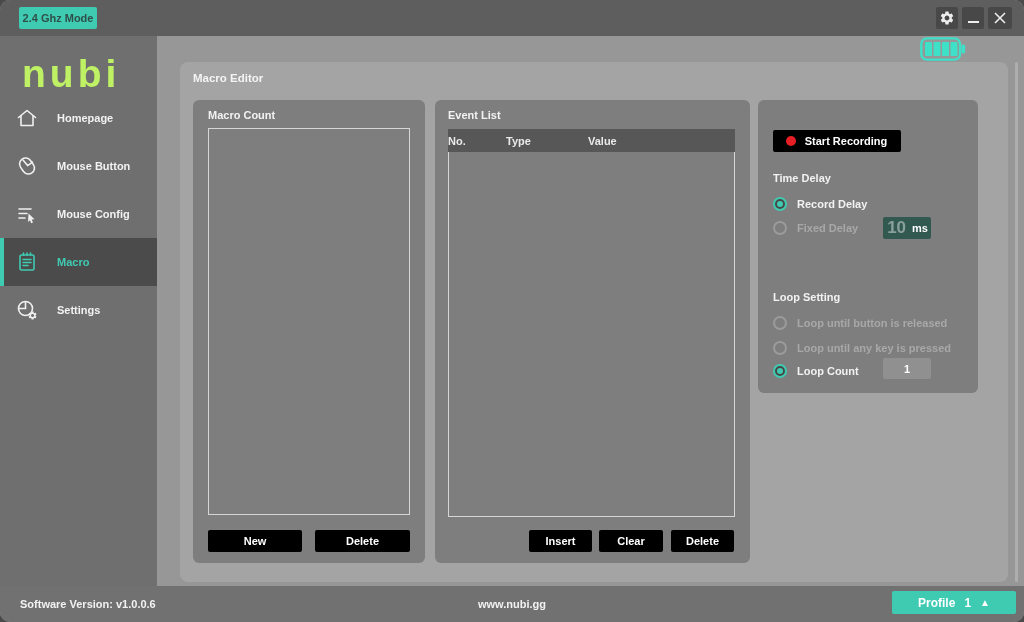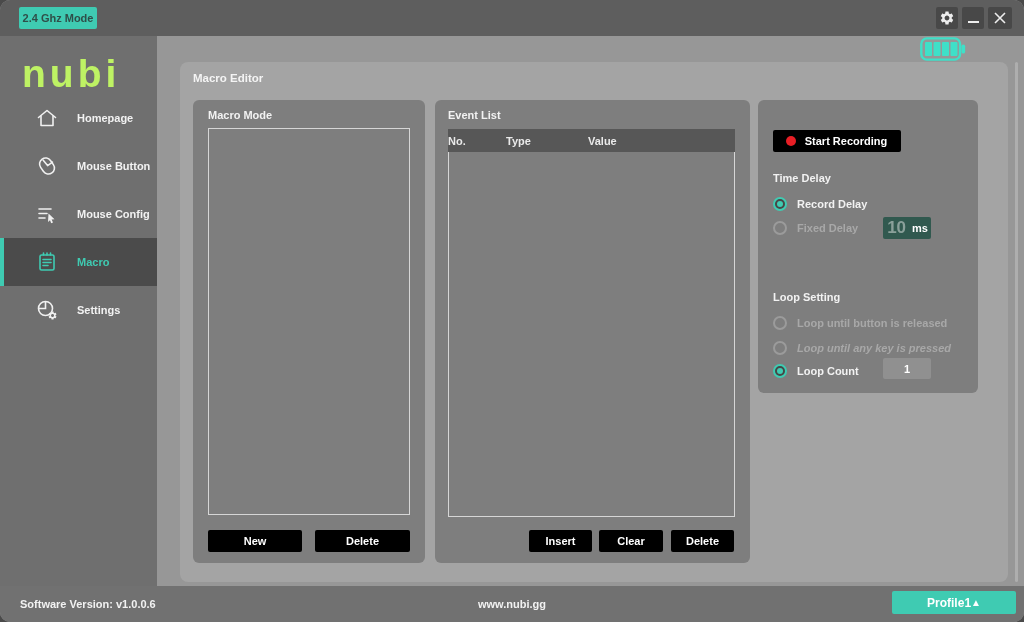--- a/index.html
+++ b/index.html
@@ -19,21 +19,21 @@
   .winbtn.gear{ left:936px; }
   .winbtn.min{ left:962px; }
   .winbtn.close{ left:988px; width:24px; }
   .minbar{ width:11px; height:2px; background:#ededed; margin-top:8px; }
 
   
   .sidebar{ position:absolute; left:0; top:36px; width:157px; height:550px; background:#6f6f6f; }
   .logo{ position:absolute; left:22px; top:16px; width:132px; font-size:39px; font-weight:bold;
          letter-spacing:4px; color:#bef264; }
   .nav{ position:absolute; left:0; top:58px; width:157px; }
-  .nav-item{ position:relative; height:48px; display:flex; align-items:center; cursor:pointer;padding-left:20px; }
+  .nav-item{ position:relative; height:48px; display:flex; align-items:center; cursor:pointer; }
   .nav-item .ic{ width:24px; height:24px; margin-left:15px; flex:0 0 24px; display:flex; }
   .nav-item .lbl{ margin-left:18px; font-size:11px; font-weight:bold; color:#f2f2f2; }
   .nav-item.sel{ background:#4b4b4b; }
   .nav-item.sel::before{ content:""; position:absolute; left:0; top:0; width:4px; height:48px; background:#3fcbb2; }
   .nav-item.sel .lbl{ color:#3fcbb2; }
 
   
   .main{ position:absolute; left:157px; top:36px; width:867px; height:550px; background:#979797; }
   .battery{ position:absolute; left:762px; top:1px; width:48px; height:24px; }
   .scrollbar{ position:absolute; left:858px; top:26px; width:3px; height:520px; background:#aeaeae; border-radius:2px; }
@@ -88,21 +88,21 @@
                     font-family:"Liberation Sans","DejaVu Sans",sans-serif; }
 
   
   .statusbar{ position:absolute; left:0; top:586px; width:1024px; height:36px; background:#717171; }
   .version{ position:absolute; left:20px; top:0; height:36px; display:flex; align-items:center;
             color:#f2f2f2; font-size:11px; font-weight:bold; }
   .website{ position:absolute; left:0; width:1024px; top:0; height:36px; display:flex;
             align-items:center; justify-content:center; color:#f2f2f2; font-size:11px; font-weight:bold; }
   .profile-btn{ position:absolute; left:892px; top:5px; width:124px; height:23px; background:#3fcbb2;
                 color:#fff; font-size:12px; font-weight:bold; display:flex; align-items:center;
-                justify-content:center; cursor:pointer; border-radius:2px; }
+                justify-content:center; gap:9px; cursor:pointer; border-radius:2px; }
   .profile-btn .arrow{ font-size:10px; }
 
   svg{ display:block; }
 </style>
 </head>
 <body>
 
 <div class="window">
 
   <div class="titlebar">
@@ -199,21 +199,21 @@
           <rect x="33.1" y="5.5" width="7.6" height="15" rx="1" fill="#3fe0c8"></rect>
         </svg>
     </span>
 
     <div class="scrollbar"></div>
 
     <div class="container">
       <div class="page-title">Macro Editor</div>
 
       <div class="card macro-card">
-        <div class="card-title">Macro Mode</div>
+        <div class="card-title">Macro Count</div>
         <div class="macro-list"></div>
         <div class="btn" style="left:15px; top:430px; width:94px;">New</div>
         <div class="btn" style="left:122px; top:430px; width:95px;">Delete</div>
       </div>
 
       <div class="card event-card">
         <div class="card-title">Event List</div>
         <div class="ev-header">
           <span class="c1">No.</span>
           <span class="c2">Type</span>
@@ -247,21 +247,21 @@
           <span class="unit">ms</span>
         </div>
 
         <div class="sec-title" style="top:191px;">Loop Setting</div>
 
         <div class="opt" style="top:215px;">
           <span class="radio"></span>
           <span class="olbl">Loop until button is released</span>
         </div>
 
-        <div class="opt" style="top:240px;font-style:italic;">
+        <div class="opt" style="top:240px;">
           <span class="radio"></span>
           <span class="olbl">Loop until any key is pressed</span>
         </div>
 
         <div class="opt on" style="top:263px;">
           <span class="radio sel"></span>
           <span class="olbl">Loop Count</span>
         </div>
         <div class="count-box">
           <input value="1" style="">

